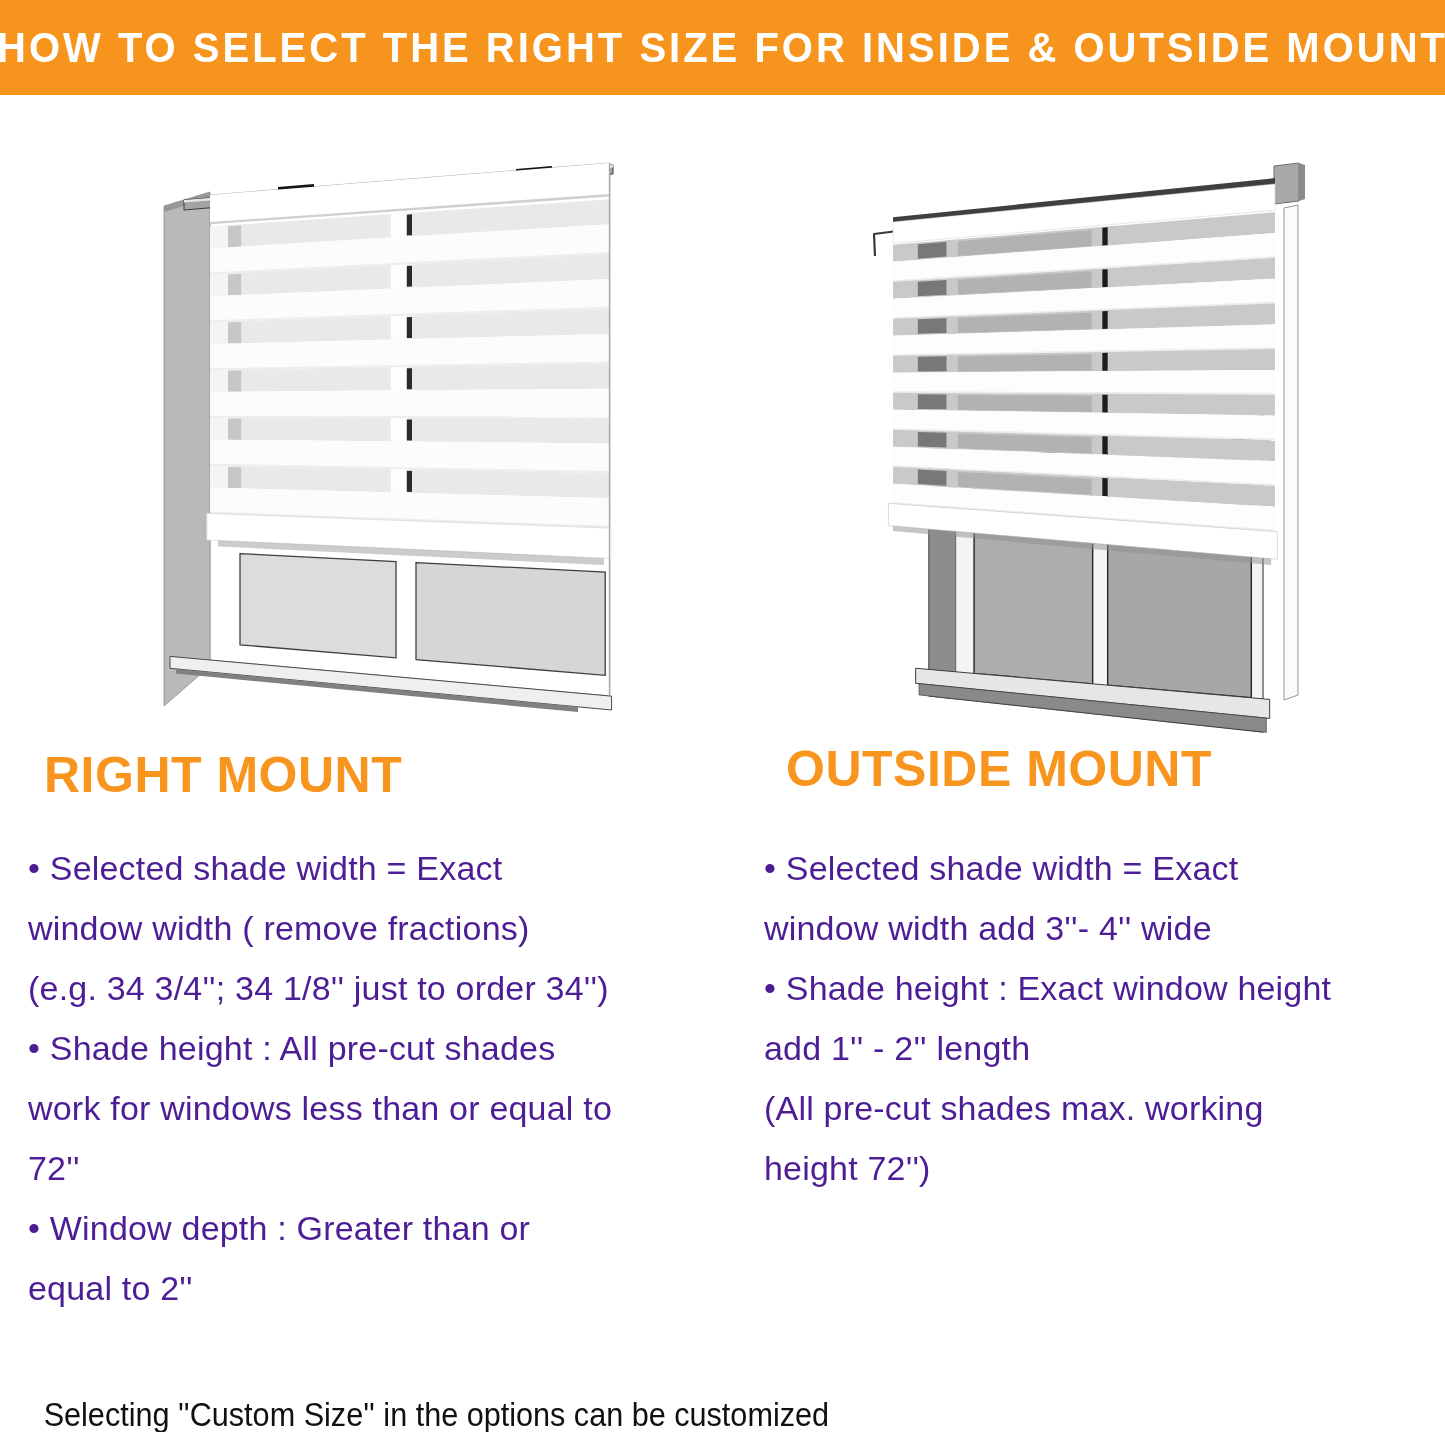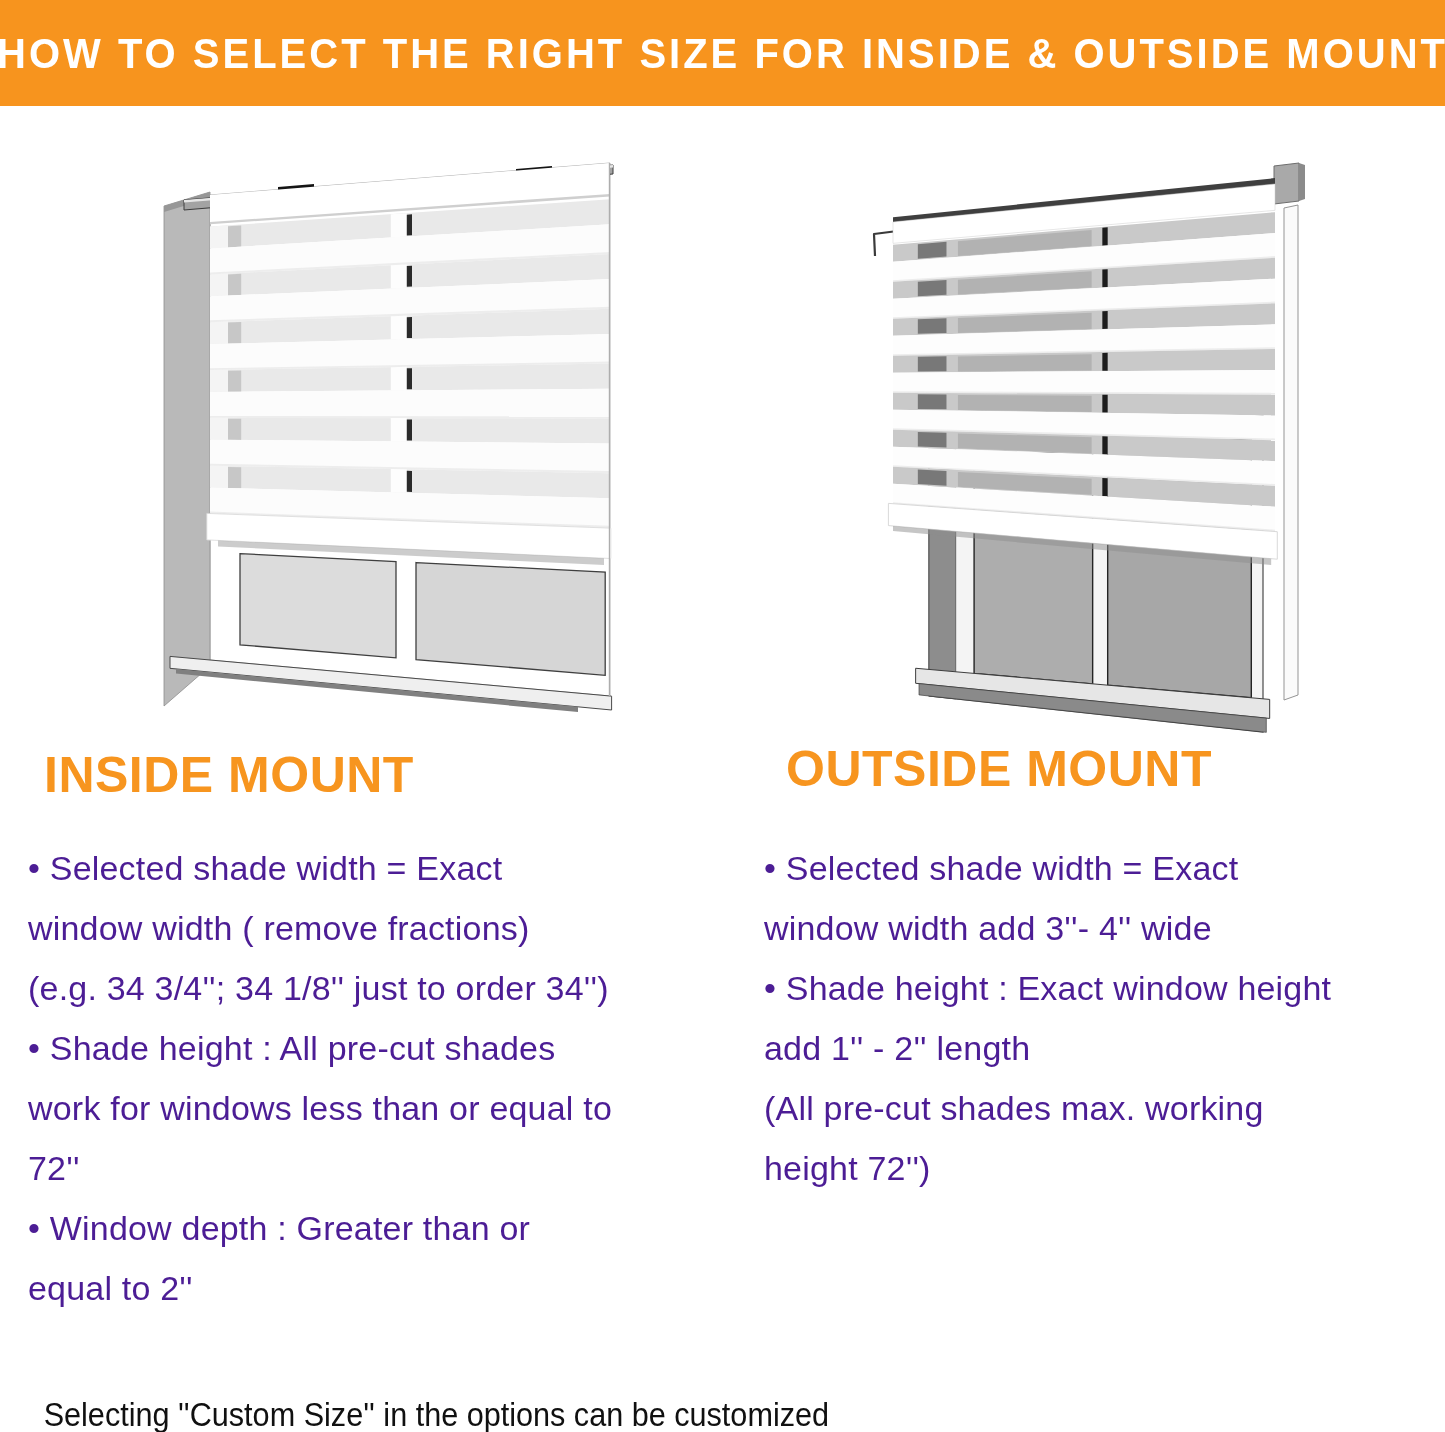--- a/index.html
+++ b/index.html
@@ -1,21 +1,21 @@
 <!DOCTYPE html>
 <html><head>
 <meta charset="utf-8">
 <style>
   html,body{margin:0;padding:0;}
   body{
     width:1445px;height:1432px;position:relative;overflow:hidden;
     background:#ffffff;font-family:"Liberation Sans",sans-serif;
   }
   .banner{
-    position:absolute;left:0;top:0;width:1445px;height:106px;
+    position:absolute;left:0;top:0;width:1445px;height:95px;
     background:#F7941E;display:flex;align-items:center;justify-content:center;
   }
   .banner-title{
     color:#ffffff;font-weight:bold;font-size:40px;letter-spacing:3px;
     white-space:nowrap;transform:scaleY(1.04);
   }
   .illo{position:absolute;}
   #illo-inside{left:150px;top:140px;}
   #illo-outside{left:855px;top:138px;}
   .mount-heading{
@@ -162,21 +162,21 @@
     <polygon points="38,328.72 420,347.91 420,368.79400000000004 38,345.648" fill="#c9c9c9"></polygon>
     <polygon points="62.83,331.46171 91.48,332.92676 91.48,347.74832000000004 62.83,346.03172000000006" fill="#787878"></polygon>
     <polygon points="102.94,333.8954 236.64000000000001,340.7624 236.64000000000001,356.85848000000004 102.94,348.81758" fill="#b2b2b2"></polygon>
     <polygon points="247.336,340.06637600000005 252.68400000000003,340.337444 252.68400000000003,358.23972000000003 247.336,357.91688000000005" fill="#1c1c1c"></polygon>
     <polygon points="38,345.648 420,368.79400000000004 420,393.53700000000003 38,365.704" fill="#fdfdfd"></polygon>
     <polygon points="38,364.232 420,391.721 420,393.53700000000003 38,365.704" fill="#ededed"></polygon>
     <polygon points="33.416,365.370004 422.29200000000003,393.70399799999996 422.29200000000003,421.20221599999996 33.416,387.57156799999996" fill="#ffffff" stroke="#cfcfcf" stroke-width="0.8"></polygon>
     <polygon points="38,387.96799999999996 416.18,420.67364 416.18,427.0176 38,393.12" fill="#8e8e8e" opacity="0.5"></polygon>
   </svg>
 
-<h2 class="mount-heading" id="heading-inside">INSIDE MOUNT</h2>
+<h2 class="mount-heading" id="heading-inside">RIGHT MOUNT</h2>
 
 <h2 class="mount-heading" id="heading-outside">OUTSIDE MOUNT</h2>
 
 <div class="details" id="details-inside">• Selected shade width = Exact
 window width ( remove fractions)
 (e.g. 34 3/4''; 34 1/8'' just to order 34'')
 • Shade height : All pre-cut shades
 work for windows less than or equal to
 72''
 • Window depth : Greater than or

